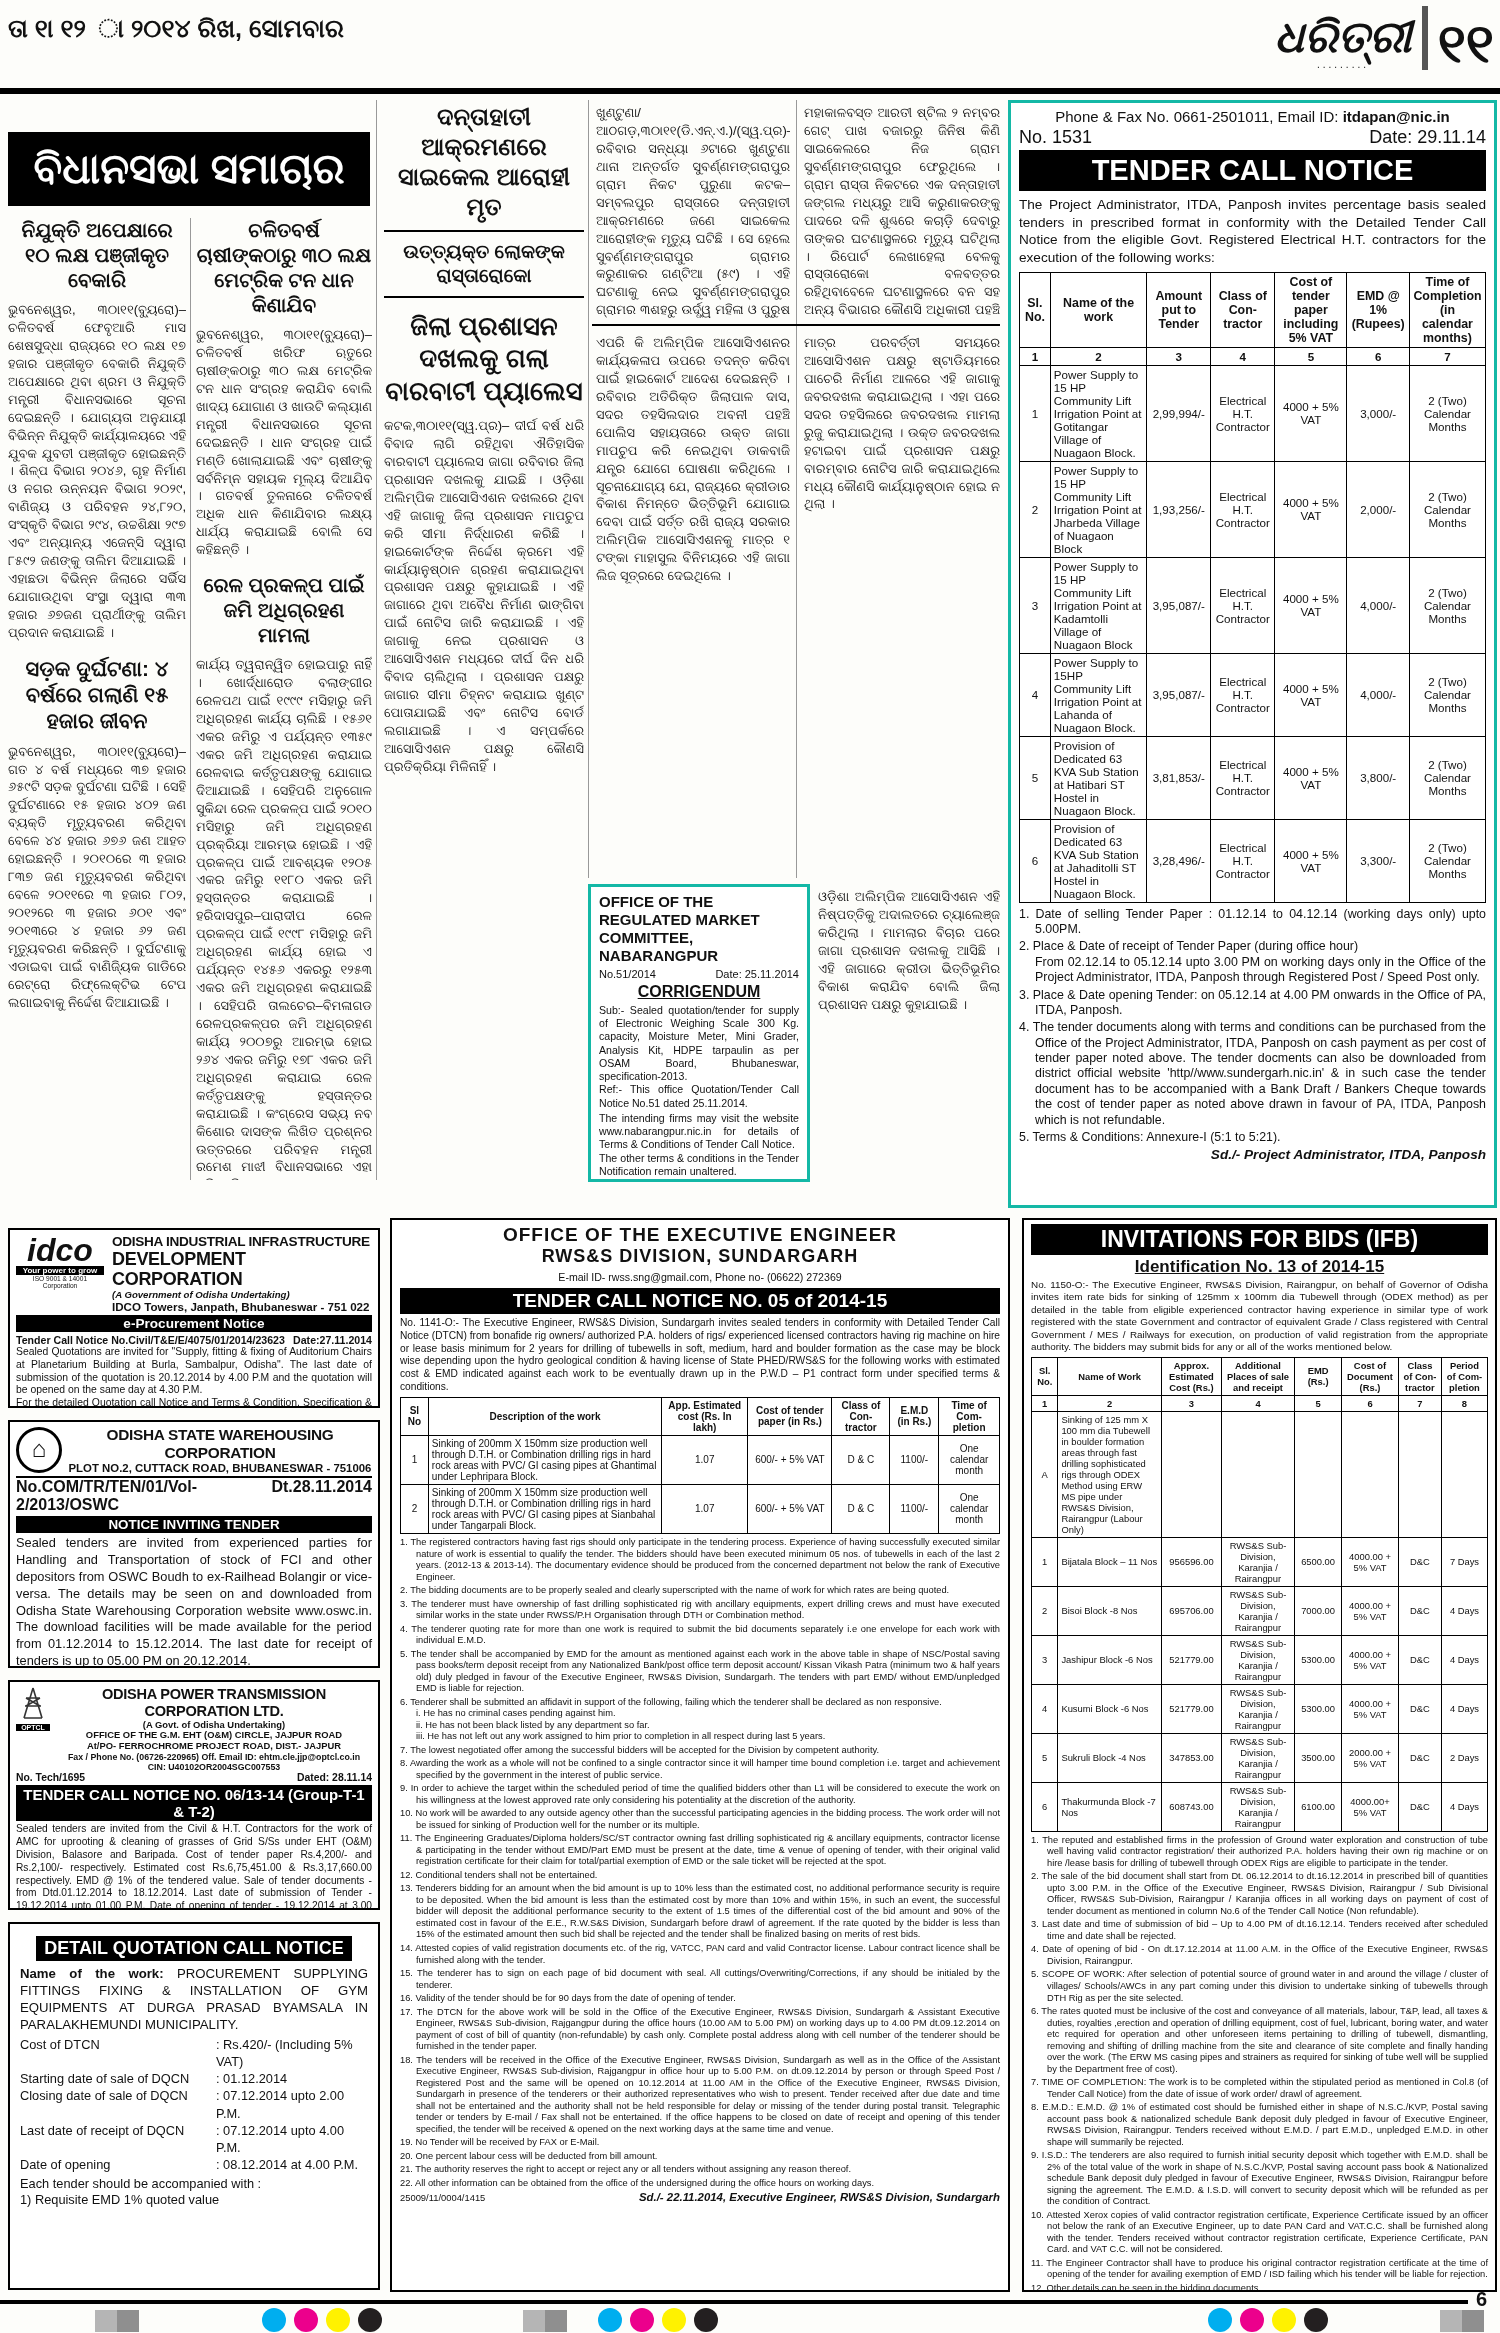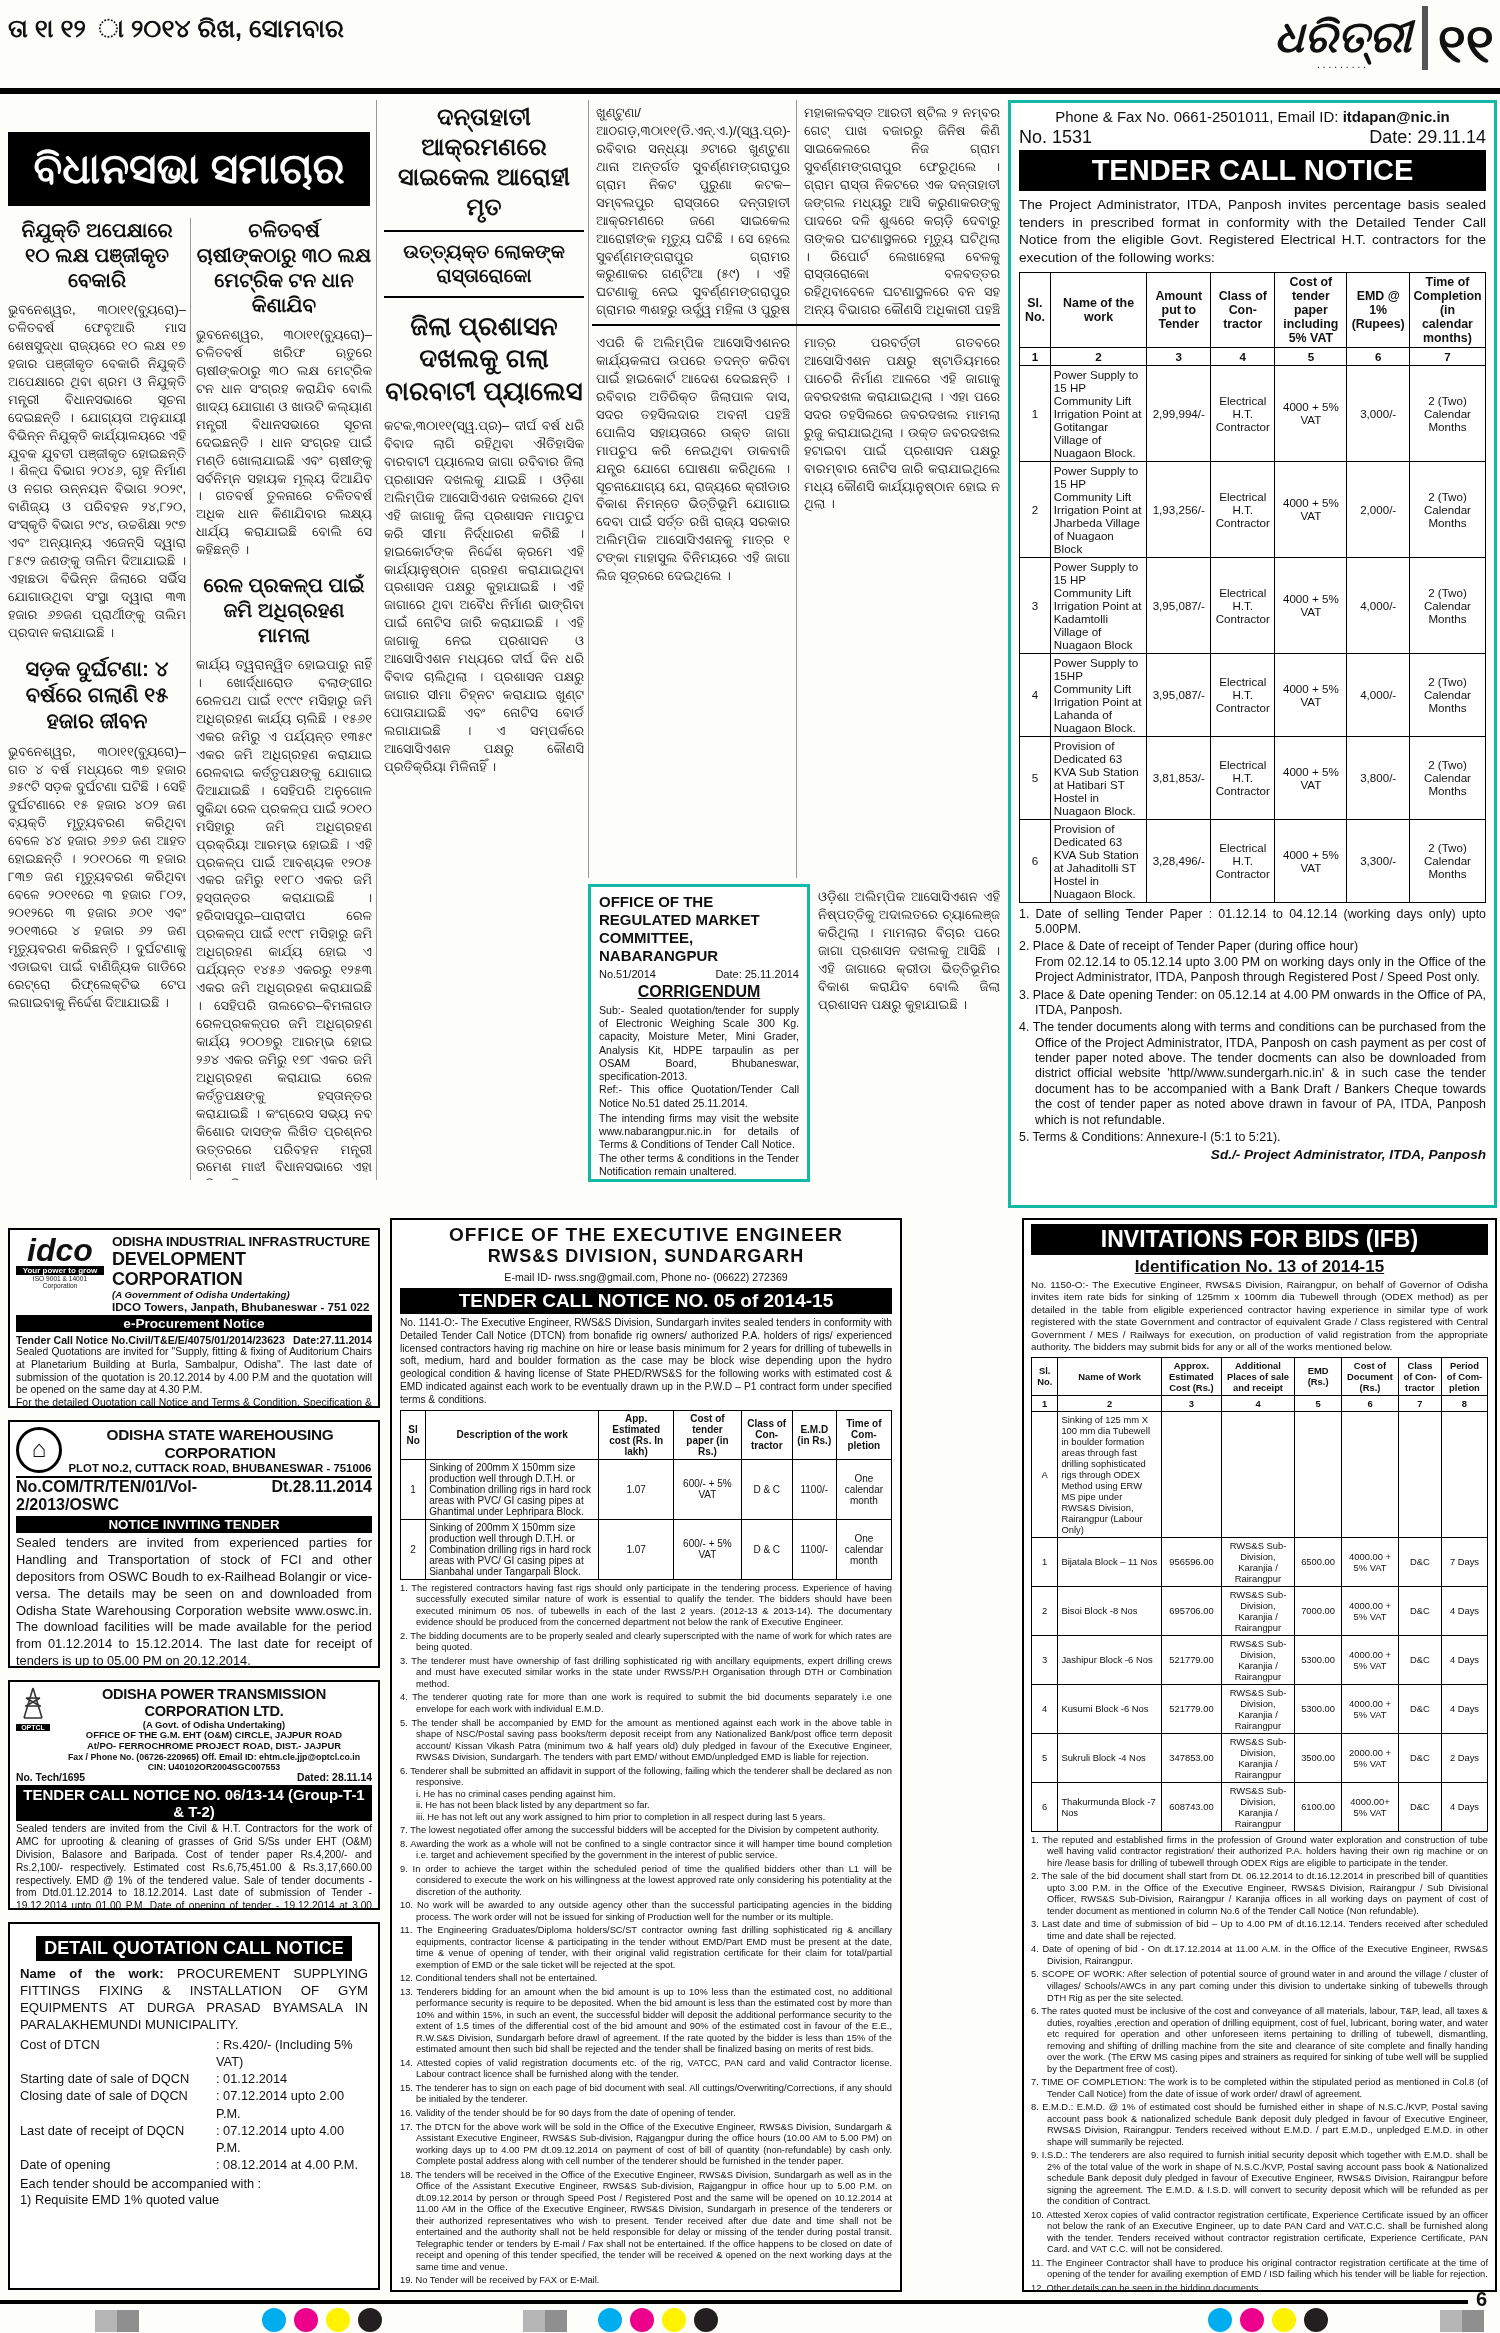--- a/index.html
+++ b/index.html
@@ -67,21 +67,21 @@
   </div>
 
   <div class="abs vline" style="left:588px;top:100px;height:778px;"></div>
 
   <div class="abs odia-body" style="left:596px;top:104px;width:194px;height:214px;">ଖୁଣ୍ଟୁଣା/ଆଠଗଡ଼,୩୦ା୧୧(ଡି.ଏନ୍.ଏ.)/(ସ୍ୱ.ପ୍ର)– ରବିବାର ସନ୍ଧ୍ୟା ୬ଟାରେ ଖୁଣ୍ଟୁଣା ଥାନା ଅନ୍ତର୍ଗତ ସୁବର୍ଣ୍ଣମଙ୍ଗରାପୁର ଗ୍ରାମ ନିକଟ ପୁରୁଣା କଟକ–ସମ୍ବଲପୁର ରାସ୍ତାରେ ଦନ୍ତାହାତୀ ଆକ୍ରମଣରେ ଜଣେ ସାଇକେଲ ଆରୋହୀଙ୍କ ମୃତ୍ୟୁ ଘଟିଛି । ସେ ହେଲେ ସୁବର୍ଣ୍ଣମଙ୍ଗରାପୁର ଗ୍ରାମର କରୁଣାକର ଗଣ୍ଟିଆ (୫୯) । ଏହି ଘଟଣାକୁ ନେଇ ସୁବର୍ଣ୍ଣମଙ୍ଗରାପୁର ଗ୍ରାମର ୩ଶହରୁ ଉର୍ଦ୍ଧ୍ୱ ମହିଳା ଓ ପୁରୁଷ ପୁରୁଣା କଟକ–ସମ୍ବଲପୁର ରାସ୍ତାରୋକୋ କରିଥିଲେ । ସୂଚନା ମୁତାବକ, କରୁଣାକର</div>
   <div class="abs vline" style="left:796px;top:100px;height:778px;"></div>
   <div class="abs odia-body" style="left:804px;top:104px;width:196px;height:214px;">ମହାକାଳବସ୍ତ ଆରତୀ ଷ୍ଟିଲ ୨ ନମ୍ବର ଗେଟ୍ ପାଖ ବଜାରରୁ ଜିନିଷ କିଣି ସାଇକେଲରେ ନିଜ ଗ୍ରାମ ସୁବର୍ଣ୍ଣମଙ୍ଗରାପୁର ଫେରୁଥିଲେ । ଗ୍ରାମ ରାସ୍ତା ନିକଟରେ ଏକ ଦନ୍ତାହାତୀ ଜଙ୍ଗଲ ମଧ୍ୟରୁ ଆସି କରୁଣାକରଙ୍କୁ ପାଦରେ ଦଳି ଶୁଣ୍ଢରେ କଚାଡ଼ି ଦେବାରୁ ତାଙ୍କର ଘଟଣାସ୍ଥଳରେ ମୃତ୍ୟୁ ଘଟିଥିଲା । ରିପୋର୍ଟ ଲେଖାହେଲା ବେଳକୁ ରାସ୍ତାରୋକୋ ବଳବତ୍ତର ରହିଥିବାବେଳେ ଘଟଣାସ୍ଥଳରେ ବନ ସହ ଅନ୍ୟ ବିଭାଗର କୌଣସି ଅଧିକାରୀ ପହଞ୍ଚି ନ ଥିବା ଜଣାପଡିଛି ।</div>
   <div class="abs" style="left:592px;top:324px;width:408px;height:2px;background:#000;"></div>
 
   <div class="abs odia-body" style="left:596px;top:334px;width:194px;height:540px;">ଏପରି କି ଅଲିମ୍ପିକ ଆସୋସିଏଶନର କାର୍ଯ୍ୟକଳାପ ଉପରେ ତଦନ୍ତ କରିବା ପାଇଁ ହାଇକୋର୍ଟ ଆଦେଶ ଦେଇଛନ୍ତି । ରବିବାର ଅତିରିକ୍ତ ଜିଲାପାଳ ଦାସ, ସଦର ତହସିଲଦାର ଅବନୀ ପହଞ୍ଚି ପୋଲିସ ସହାୟତାରେ ଉକ୍ତ ଜାଗା ମାପଚୁପ କରି ନେଇଥିବା ଡାକବାଜି ଯନ୍ତ୍ର ଯୋଗେ ଘୋଷଣା କରିଥିଲେ । ସୂଚନାଯୋଗ୍ୟ ଯେ, ରାଜ୍ୟରେ କ୍ରୀଡାର ବିକାଶ ନିମନ୍ତେ ଭିତ୍ତିଭୂମି ଯୋଗାଇ ଦେବା ପାଇଁ ସର୍ତ୍ତ ରଖି ରାଜ୍ୟ ସରକାର ଅଲିମ୍ପିକ ଆସୋସିଏଶନକୁ ମାତ୍ର ୧ ଟଙ୍କା ମାହାସୁଲ ବିନିମୟରେ ଏହି ଜାଗା ଲିଜ ସୂତ୍ରରେ ଦେଇଥିଲେ ।</div>
-  <div class="abs odia-body" style="left:804px;top:334px;width:196px;height:540px;">ମାତ୍ର ପରବର୍ତ୍ତୀ ଗତବରେ ଆସୋସିଏଶନ ପକ୍ଷରୁ ଷ୍ଟାଡିୟମରେ ପାଚେରି ନିର୍ମାଣ ଆଳରେ ଏହି ଜାଗାକୁ ଜବରଦଖଲ କରାଯାଇଥିଲା । ଏହା ପରେ ସଦର ତହସିଲରେ ଜବରଦଖଲ ମାମଲା ରୁଜୁ କରାଯାଇଥିଲା । ଉକ୍ତ ଜବରଦଖଲ ହଟାଇବା ପାଇଁ ପ୍ରଶାସନ ପକ୍ଷରୁ ବାରମ୍ବାର ନୋଟିସ ଜାରି କରାଯାଇଥିଲେ ମଧ୍ୟ କୌଣସି କାର୍ଯ୍ୟାନୁଷ୍ଠାନ ହୋଇ ନ ଥିଲା ।</div>
+  <div class="abs odia-body" style="left:804px;top:334px;width:196px;height:540px;">ମାତ୍ର ପରବର୍ତ୍ତୀ ସମୟରେ ଆସୋସିଏଶନ ପକ୍ଷରୁ ଷ୍ଟାଡିୟମରେ ପାଚେରି ନିର୍ମାଣ ଆଳରେ ଏହି ଜାଗାକୁ ଜବରଦଖଲ କରାଯାଇଥିଲା । ଏହା ପରେ ସଦର ତହସିଲରେ ଜବରଦଖଲ ମାମଲା ରୁଜୁ କରାଯାଇଥିଲା । ଉକ୍ତ ଜବରଦଖଲ ହଟାଇବା ପାଇଁ ପ୍ରଶାସନ ପକ୍ଷରୁ ବାରମ୍ବାର ନୋଟିସ ଜାରି କରାଯାଇଥିଲେ ମଧ୍ୟ କୌଣସି କାର୍ଯ୍ୟାନୁଷ୍ଠାନ ହୋଇ ନ ଥିଲା ।</div>
   <div class="abs odia-body" style="left:818px;top:888px;width:182px;height:290px;">ଓଡ଼ିଶା ଅଲିମ୍ପିକ ଆସୋସିଏଶନ ଏହି ନିଷ୍ପତ୍ତିକୁ ଅଦାଲତରେ ଚ୍ୟାଲେଞ୍ଜ କରିଥିଲା । ମାମଲାର ବିଚାର ପରେ ଜାଗା ପ୍ରଶାସନ ଦଖଲକୁ ଆସିଛି । ଏହି ଜାଗାରେ କ୍ରୀଡା ଭିତ୍ତିଭୂମିର ବିକାଶ କରାଯିବ ବୋଲି ଜିଲା ପ୍ରଶାସନ ପକ୍ଷରୁ କୁହାଯାଇଛି ।</div>
 
   <div class="abs box3" style="left:588px;top:884px;width:222px;height:298px;padding:6px 8px;">
     <div style="font-weight:bold;font-size:15px;line-height:1.2;">
       <span>OFFICE OF THE REGULATED MARKET</span><br>
       <span>COMMITTEE, NABARANGPUR</span>
     </div>
     <div style="display:flex;justify-content:space-between;font-size:11px;margin-top:3px;">
       <span>No.51/2014</span>
       <span>Date: 25.11.2014</span>
@@ -298,21 +298,21 @@
         </div>
     </div>
     <div style="font-size:12.8px;margin-top:2px;">Each tender should be accompanied with :</div>
     <div style="font-size:12.8px;line-height:1.35;">
       <div>1) Requisite EMD 1% quoted value</div>
 
     </div>
 
   </div>
 
-  <div class="abs box" style="left:390px;top:1218px;width:512px;height:1074px;padding:4px 8px;">
+  <div class="abs box" style="left:390px;top:1218px;width:620px;height:1074px;padding:4px 8px;">
     <div style="text-align:center;line-height:1.15;">
       <span style="font-size:19px;font-weight:bold;letter-spacing:1px;">OFFICE OF THE EXECUTIVE ENGINEER</span><br>
       <span style="font-size:18px;font-weight:bold;letter-spacing:1px;">RWS&amp;S DIVISION, SUNDARGARH</span><br>
       <span style="font-size:10.6px;">E-mail ID- rwss.sng@gmail.com, Phone no- (06622) 272369</span>
     </div>
     <div class="banner-black" style="font-size:19px;padding:2px 0;margin:3px 0;">TENDER CALL NOTICE NO. 05 of 2014-15</div>
     <div class="jtext" style="font-size:10.2px;line-height:1.26;">No. 1141-O:- The Executive Engineer, RWS&amp;S Division, Sundargarh invites sealed tenders in conformity with Detailed Tender Call Notice (DTCN) from bonafide rig owners/ authorized P.A. holders of rigs/ experienced licensed contractors having rig machine on hire or lease basis minimum for 2 years for drilling of tubewells in soft, medium, hard and boulder formation as the case may be block wise depending upon the hydro geological condition &amp; having license of State PHED/RWS&amp;S for the following works with estimated cost &amp; EMD indicated against each work to be eventually drawn up in the P.W.D – P1 contract form under specified terms &amp; conditions.</div>
     <table class="t" style="font-size:10px;margin-top:3px;">
       <tbody>
           <tr style="font-weight:bold;">

